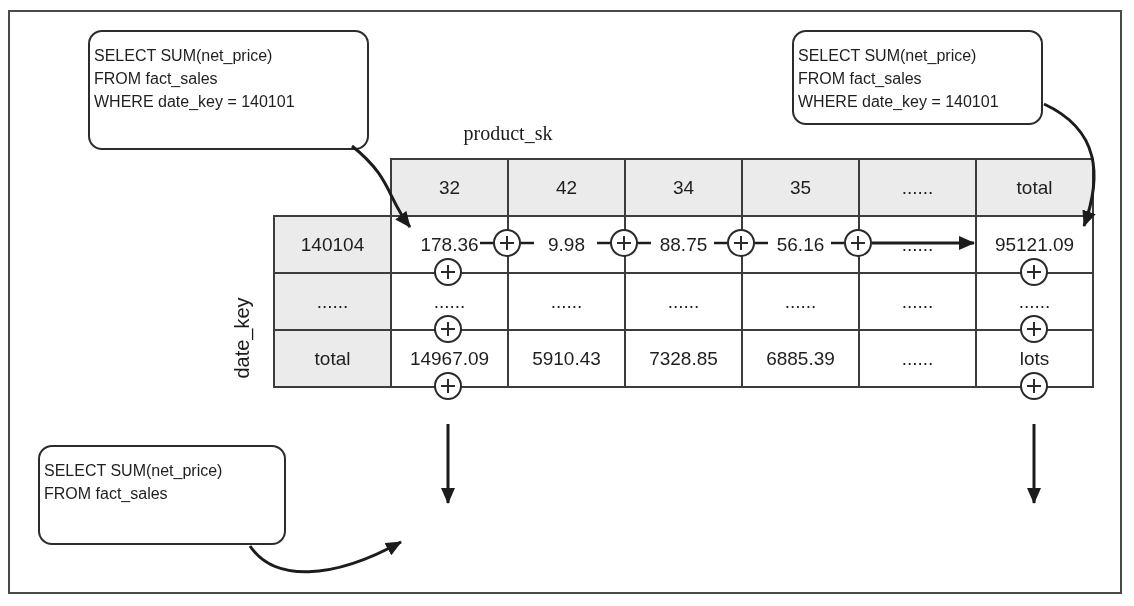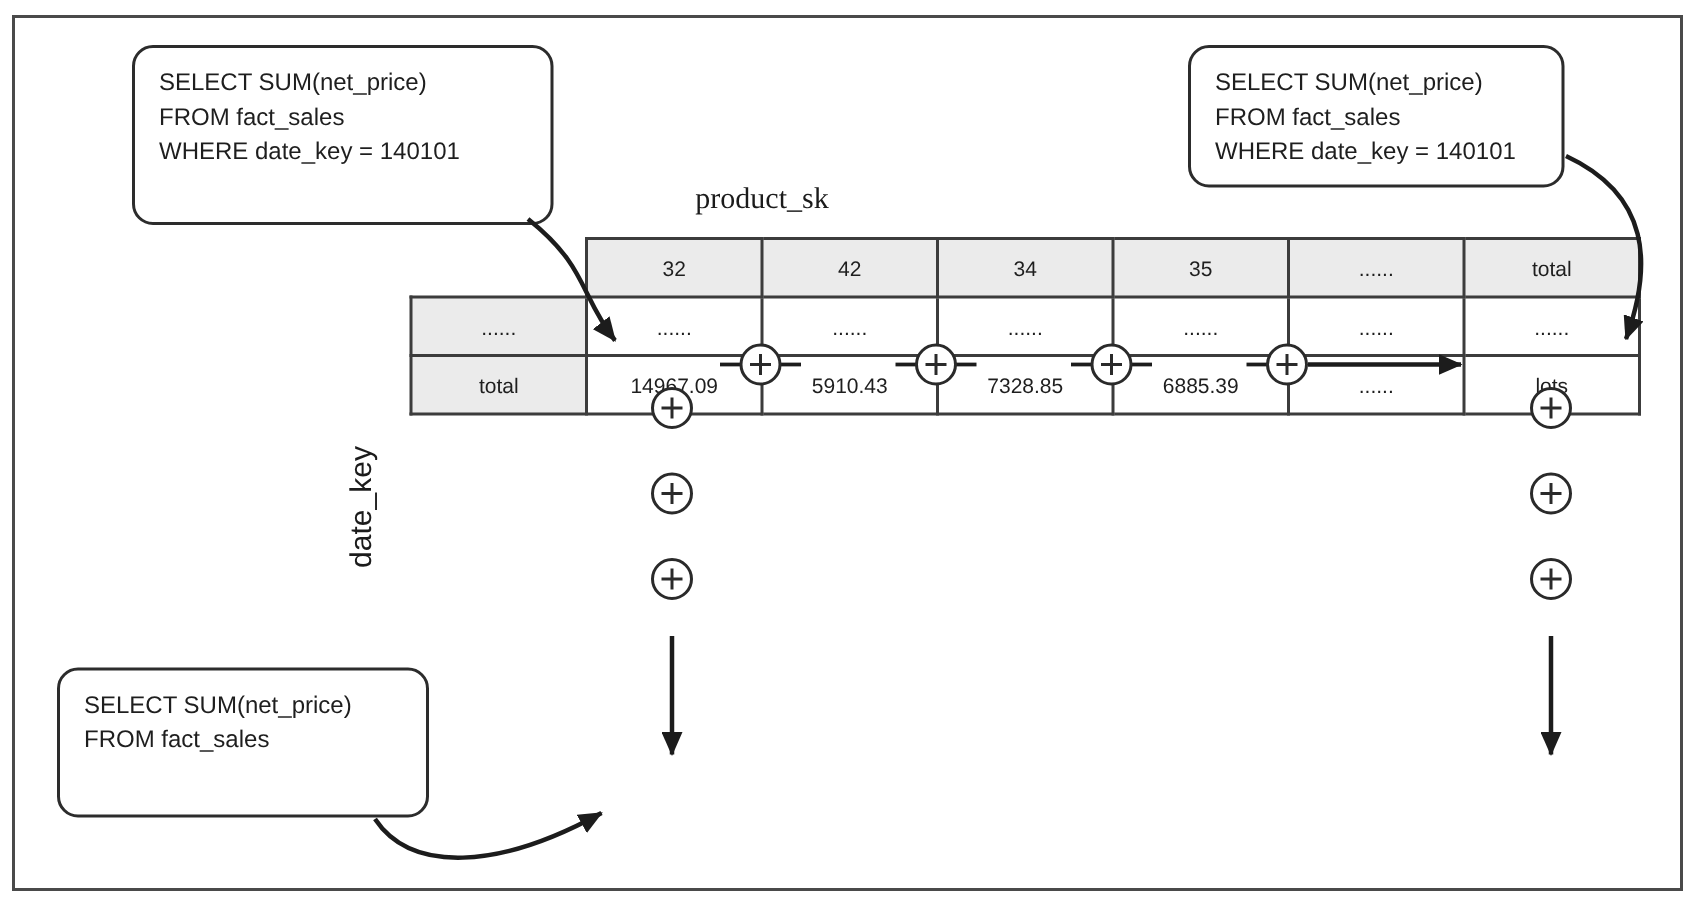--- a/index.html
+++ b/index.html
@@ -3,36 +3,36 @@
 <meta charset="utf-8">
 <style>
   html,body{margin:0;padding:0;background:#ffffff;}
   body{width:1134px;height:606px;position:relative;overflow:hidden;
        font-family:"Liberation Sans", sans-serif;color:#1e1e1e;
        -webkit-font-smoothing:antialiased;}
   .frame{position:absolute;left:8px;top:10px;width:1114px;height:584px;
          border:2px solid #4a4a4a;box-sizing:border-box;background:#fff;}
   
   .callout{position:absolute;background:#fff;border:2px solid #2c2c2c;
-           border-radius:14px;box-sizing:border-box;padding:12px 14px 10px 16px;
+           border-radius:14px;box-sizing:border-box;padding:12px 14px 10px 4px;
            font-size:16px;line-height:23px;white-space:nowrap;z-index:3;}
   .callout div{display:block;}
   #callout-tl{left:88px;top:30px;width:281px;height:120px;}
   #callout-tr{left:792px;top:30px;width:251px;height:95px;}
   #callout-bl{left:38px;top:445px;width:248px;height:100px;}
   
   .axis-label{position:absolute;font-size:20px;color:#1b1b1b;z-index:2;}
   #product-sk-label{left:508px;top:133px;transform:translate(-50%,-50%);font-family:Liberation Serif, serif;}
   #date-key-label{left:242px;top:338px;transform:translate(-50%,-50%) rotate(-90deg);}
   
   table.cube{position:absolute;left:273px;top:158px;border-collapse:collapse;
              z-index:1;table-layout:fixed;}
-  table.cube td{width:117px;min-width:117px;max-width:117px;height:39px;
+  table.cube td{width:117px;min-width:117px;max-width:117px;height:57px;
                 box-sizing:border-box;border:2px solid #3c3c3c;
-                text-align:center;vertical-align:middle;font-size:14px;
+                text-align:center;vertical-align:middle;font-size:19px;
                 padding:0;background:#fff;color:#1e1e1e;}
   table.cube td.corner{border:none;background:transparent;}
   table.cube td.head{background:#ebebeb;}
   table.cube td.dots-low{padding-top:13px;}
   
   svg.overlay{position:absolute;left:0;top:0;z-index:4;pointer-events:none;}
   .conn{fill:none;stroke:#1c1c1c;stroke-width:3;}
   .dash{stroke:#1c1c1c;stroke-width:2.5;}
   .plus-c{fill:#ffffff;stroke:#2a2a2a;stroke-width:2;}
   .plus-l{stroke:#2a2a2a;stroke-width:2;}
@@ -63,20 +63,29 @@
 <table class="cube">
   <tbody>
       <tr>
     <td class="corner"></td>
     <td class="head">32</td>
     <td class="head">42</td>
     <td class="head">34</td>
     <td class="head">35</td>
     <td class="head">......</td>
     <td class="head">total</td>
+  </tr>
+  <tr>
+    <td class="head">140104</td>
+    <td>178.36</td>
+    <td>9.98</td>
+    <td>88.75</td>
+    <td>56.16</td>
+    <td>......</td>
+    <td>95121.09</td>
   </tr>
   <tr>
     <td class="head">......</td>
     <td>......</td>
     <td>......</td>
     <td>......</td>
     <td>......</td>
     <td>......</td>
     <td>......</td>
   </tr>

